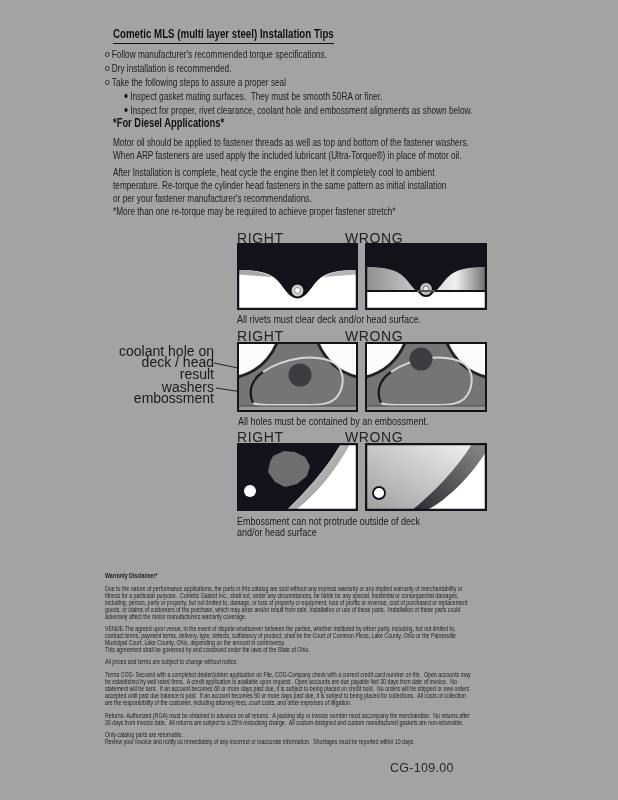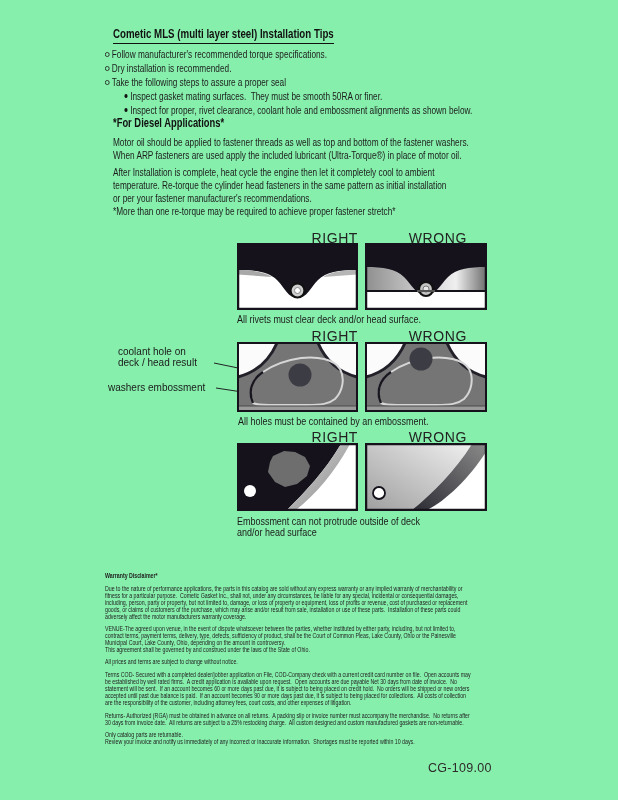--- a/index.html
+++ b/index.html
@@ -1,17 +1,17 @@
 <!DOCTYPE html>
 <html><head>
 <meta charset="utf-8">
 <style>
   html,body{margin:0;padding:0;background:#ffffff;}
   .page{
-    position:relative;width:618px;height:800px;background:#86efac;overflow:hidden;
+    position:relative;width:618px;height:800px;background:#a3a3a3;overflow:hidden;
     font-family:"Liberation Sans","DejaVu Sans",sans-serif;color:#1c1c1c;
   }
   .abs{position:absolute;}
   .cond{transform:scaleX(0.75);transform-origin:0 0;}
   .cond72{transform:scaleX(0.72);transform-origin:0 0;}
   .pre div{white-space:pre-wrap;}
   .doc-title{
     left:113px;top:26px;width:520px;font-size:13.5px;font-weight:bold;color:#111;
   }
   .doc-title span{display:inline-block;border-bottom:1.6px solid #111;padding-bottom:1.5px;}
@@ -19,46 +19,46 @@
   .bullet-row{display:flex;align-items:flex-start;}
   .marker-circle{flex:0 0 auto;width:3.5px;height:3.5px;border:1.1px solid #222;border-radius:50%;margin:4.5px 3.5px 0 0;}
   .sub{margin-left:26px;}
   .marker-dot{flex:0 0 auto;width:3.6px;height:3.6px;background:#111;border-radius:50%;margin:5px 4px 0 0;}
   .bullet-text{white-space:pre-wrap;}
   .diesel-heading{left:113px;top:116px;width:400px;font-size:12.5px;font-weight:bold;color:#111;}
   .para{font-size:11px;line-height:13.2px;width:560px;}
   .p1{left:113px;top:136px;}
   .p2{left:113px;top:166px;}
   .note{left:113px;top:205px;}
-  .dlabel{font-size:14px;letter-spacing:0.6px;color:#222;text-align:right;}
+  .dlabel{font-size:14px;letter-spacing:0.6px;color:#222;text-align:left;}
   .lblL{left:237px;width:121px;}
   .lblR{left:345px;width:122px;}
   .row1-lbl{top:230px;}
   .row2-lbl{top:328px;}
   .row3-lbl{top:429px;}
   .panel{display:block;}
   .pL1{left:237px;top:243px;}
   .pR1{left:365px;top:243px;}
   .pL2{left:237px;top:342px;}
   .pR2{left:365px;top:342px;}
   .pL3{left:237px;top:443px;}
   .pR3{left:365px;top:443px;}
   .caption{font-size:11.5px;line-height:11.5px;color:#1a1a1a;width:320px;transform:scaleX(0.78);transform-origin:0 0;}
   .cap1{left:237px;top:314px;}
   .cap2{left:238px;top:416px;}
   .cap3{left:237px;top:516px;line-height:10.8px;}
-  .sidelabel{font-size:10px;line-height:11.3px;color:#1a1a1a;text-align:left;}
+  .sidelabel{font-size:14px;line-height:11.3px;color:#1a1a1a;text-align:right;}
   .sl1{left:118px;top:346px;width:96px;}
   .sl2{left:108px;top:382px;width:106px;}
   .pointer-overlay{left:120px;top:344px;}
   .disclaimer{left:105px;top:572px;width:560px;font-size:7px;line-height:7.05px;color:#222;}
   .disc-heading{font-weight:bold;margin-bottom:6px;}
   .disc-p{margin:0 0 4.5px 0;}
   .disc-p.gap{margin-bottom:5.5px;}
-  .page-number{left:390px;top:761px;font-size:12.5px;letter-spacing:0.3px;color:#2e2a2a;margin-left:38px;}
+  .page-number{left:390px;top:761px;font-size:12.5px;letter-spacing:0.3px;color:#2e2a2a;}
 </style>
 </head>
 <body>
 
 <div class="page">
 
   <div class="abs doc-title cond72">
     <span>Cometic MLS (multi layer steel) Installation Tips</span>
   </div>
 

